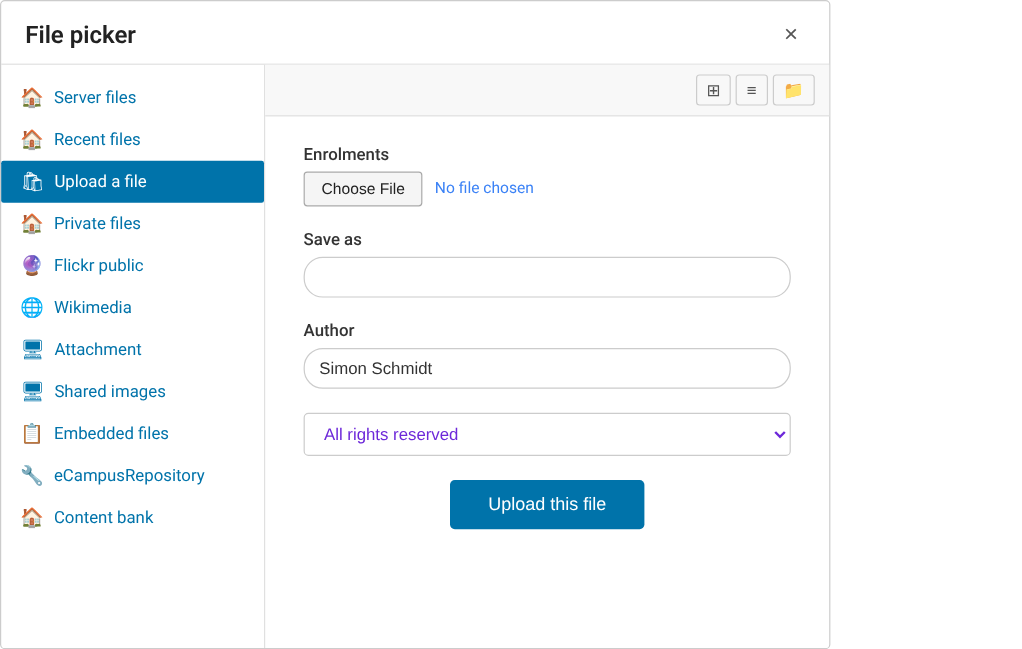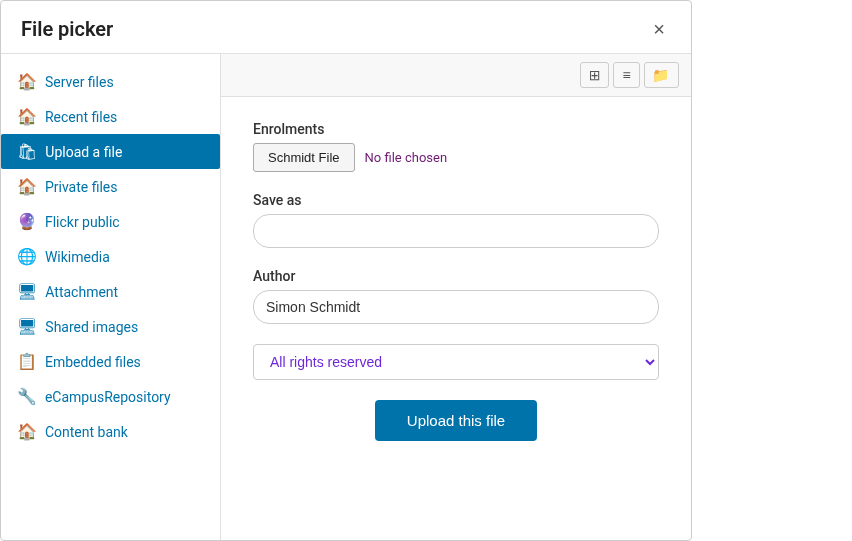--- a/index.html
+++ b/index.html
@@ -130,21 +130,21 @@
       background: #f5f5f5;
       border: 1px solid #aaa;
       border-radius: 3px;
       padding: 6px 14px;
       font-size: 13px;
       cursor: pointer;
       color: #222;
     }
 
     .no-file-text {
-      color: #701a75;
+      color: #3b82f6;
       font-size: 13px;
     }
 
     .text-input {
       width: 100%;
       padding: 8px 12px;
       border: 1px solid #ccc;
       border-radius: 16px;
       font-size: 14px;
       color: #333;
@@ -256,21 +256,21 @@
     <div class="main-content">
       <div class="toolbar">
         <button class="toolbar-btn" title="Grid view">⊞</button>
         <button class="toolbar-btn" title="List view">≡</button>
         <button class="toolbar-btn" title="Folder view">📁</button>
       </div>
       <div class="form-area">
         <div class="form-group">
           <label class="form-label">Enrolments</label>
           <div class="file-input-row">
-            <button class="choose-file-btn">Schmidt File</button>
+            <button class="choose-file-btn">Choose File</button>
             <span class="no-file-text">No file chosen</span>
           </div>
         </div>
         <div class="form-group">
           <label class="form-label">Save as</label>
           <input class="text-input" type="text" style="">
         </div>
         <div class="form-group">
           <label class="form-label">Author</label>
           <input class="text-input" type="text" value="Simon Schmidt" style="">

